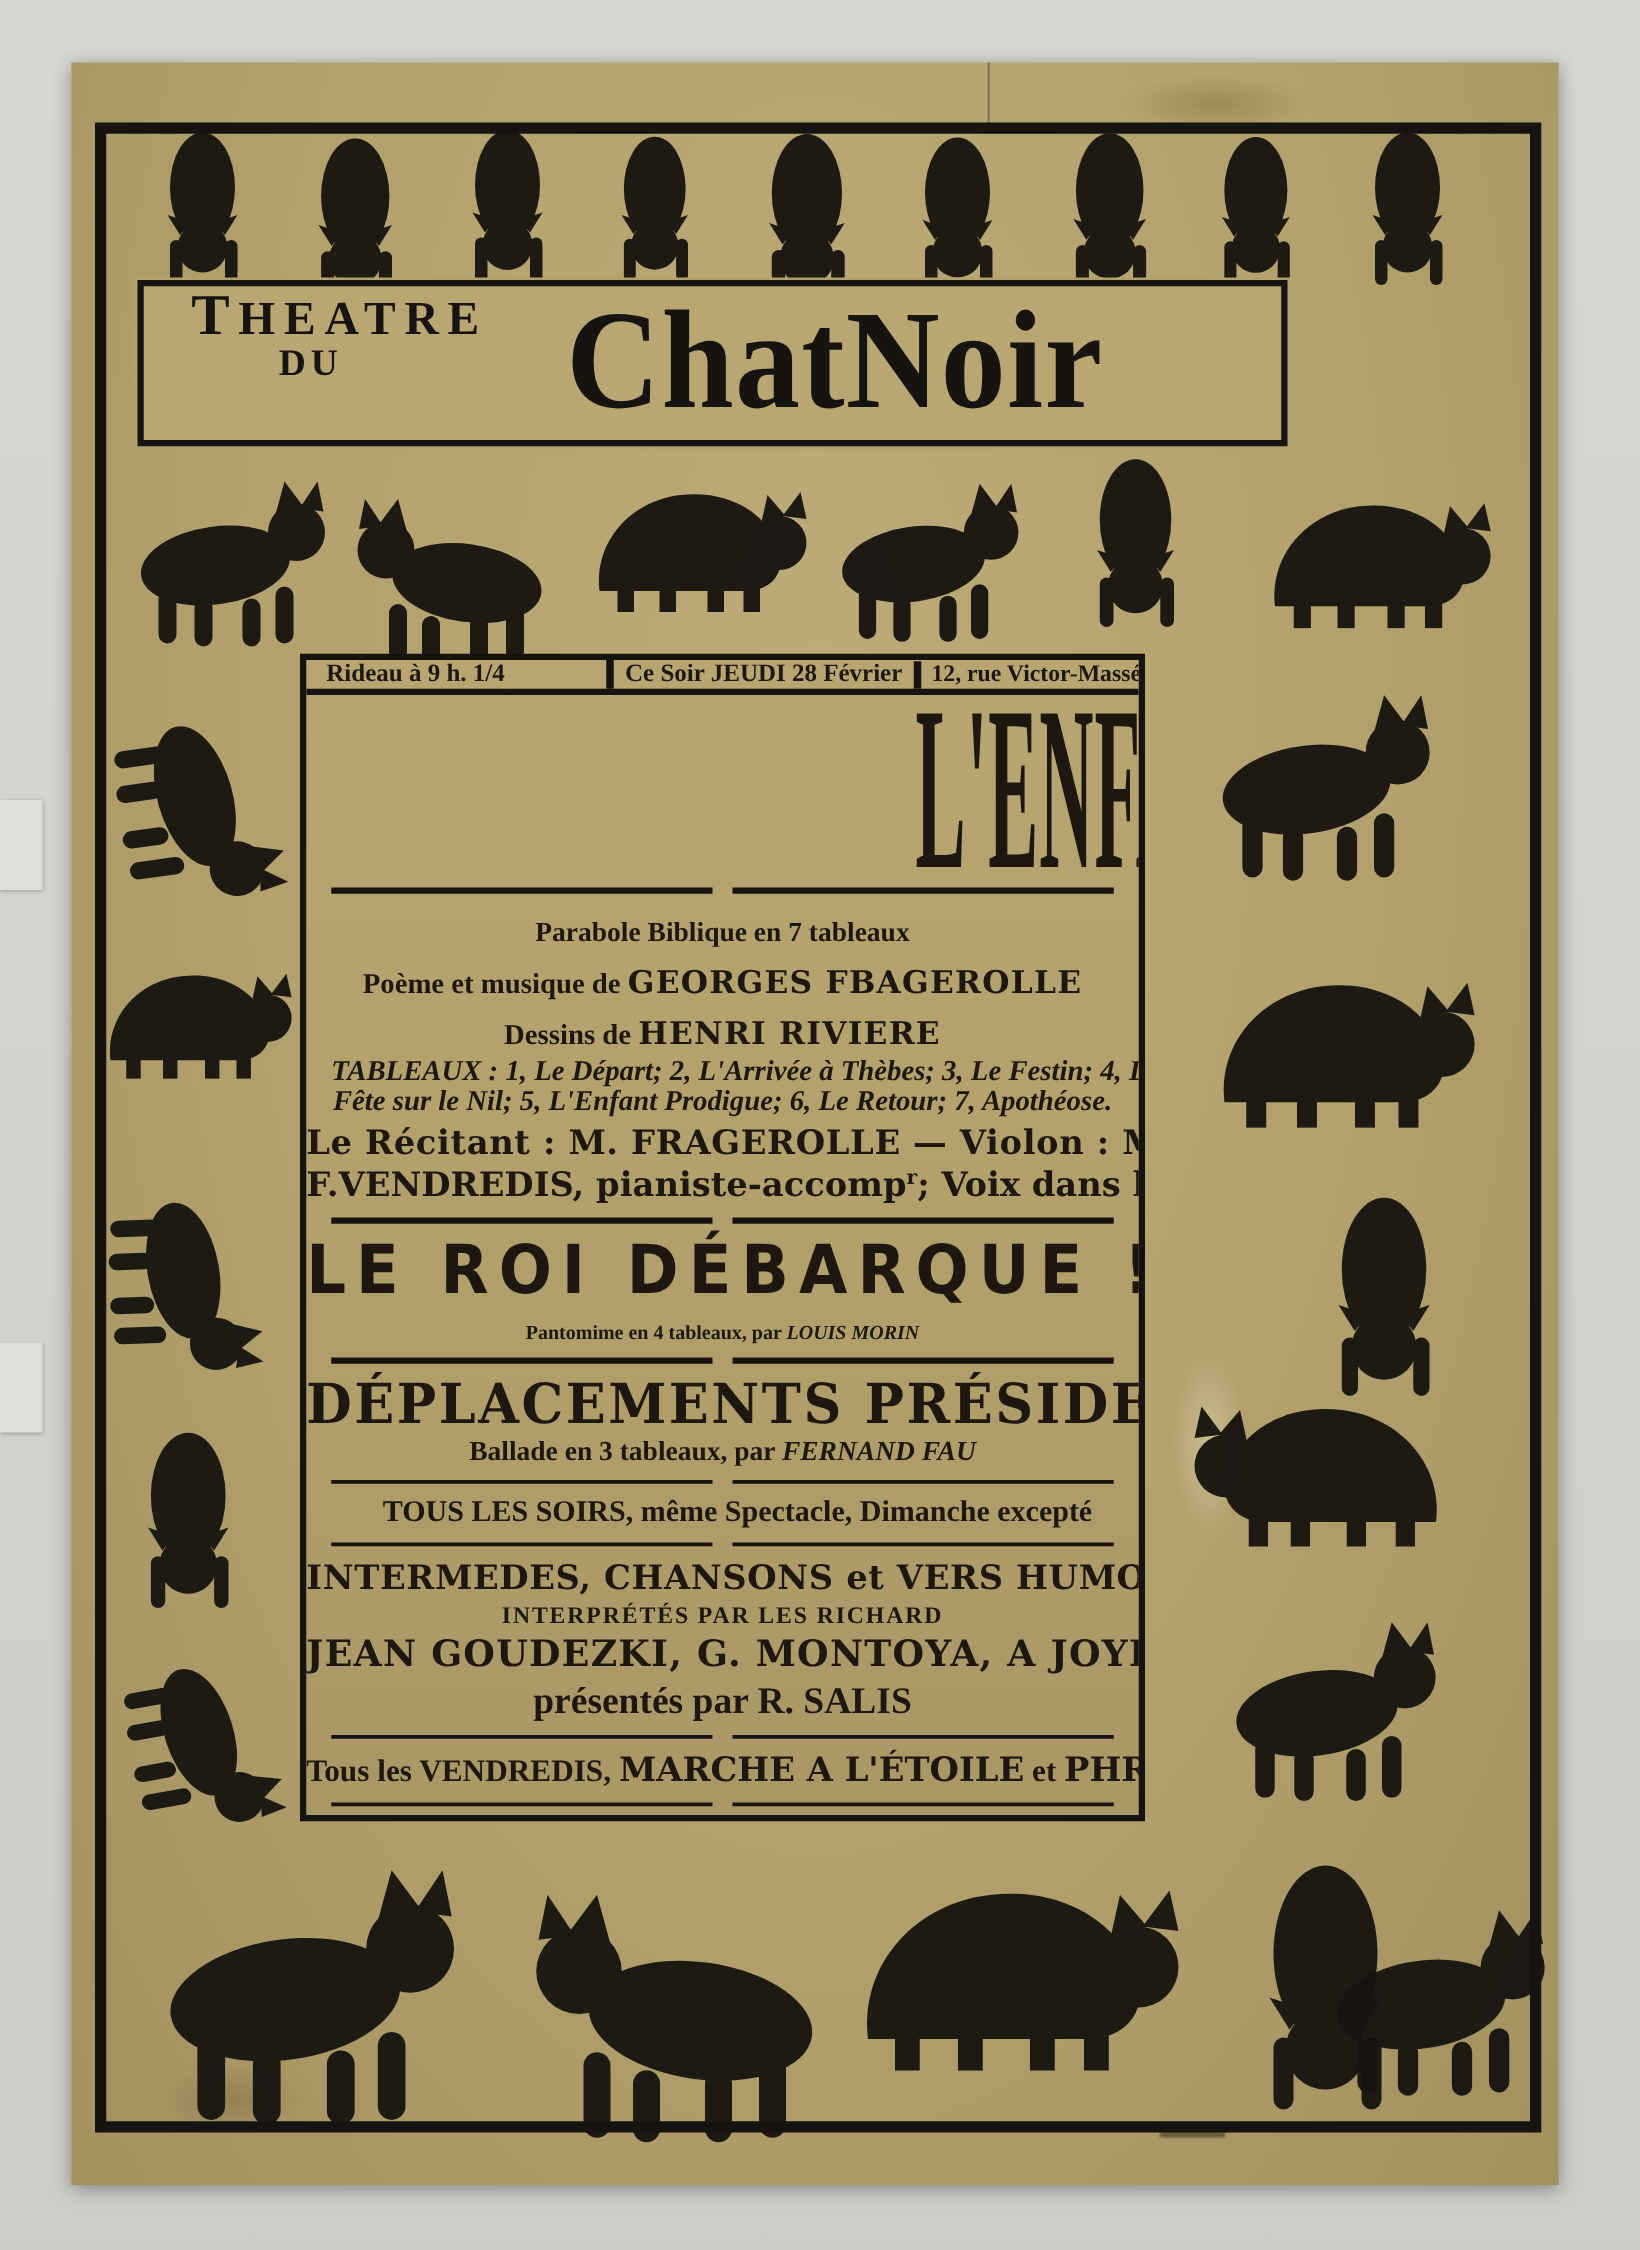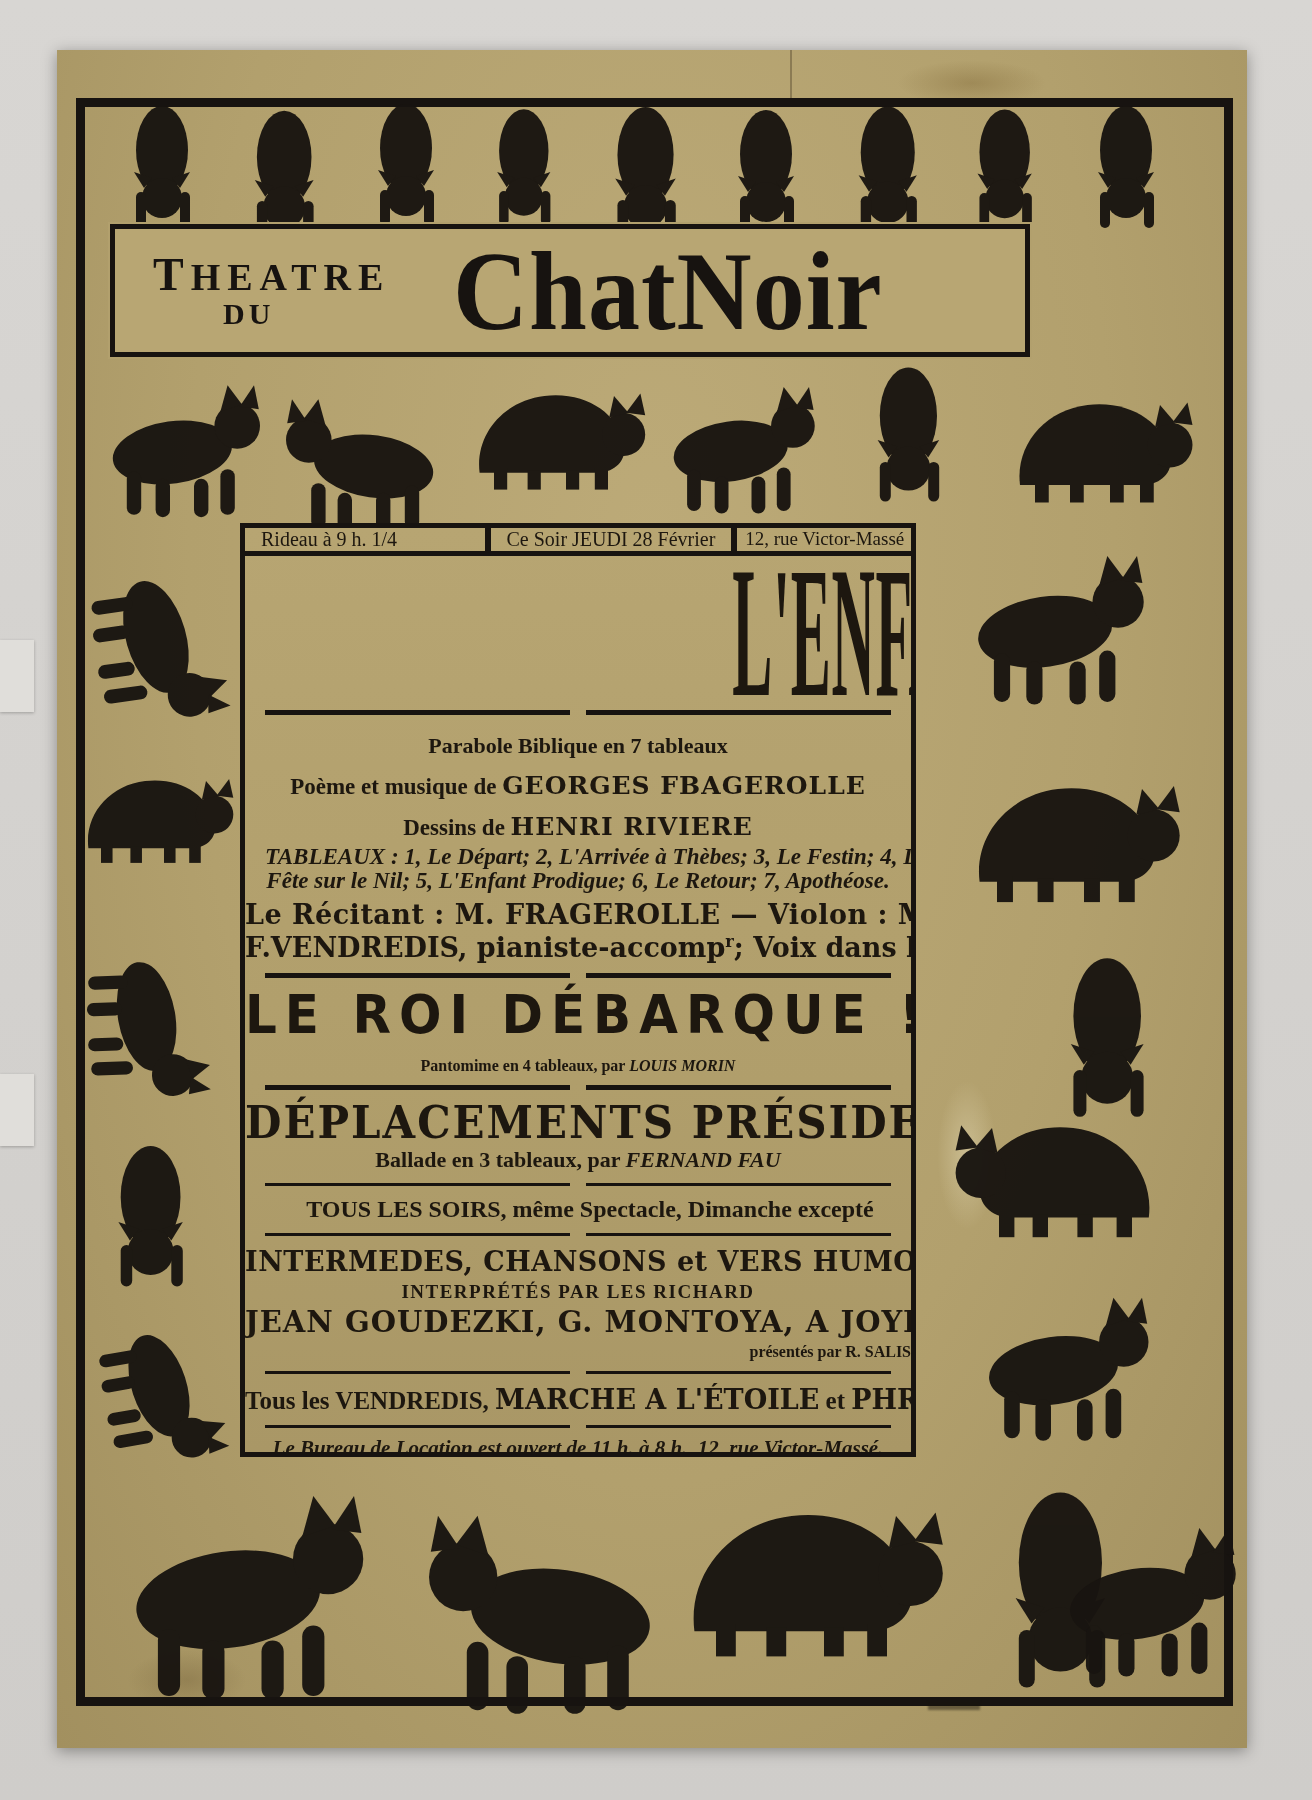--- a/index.html
+++ b/index.html
@@ -14,34 +14,34 @@
           box-shadow:0 3px 14px rgba(0,0,0,.35);}
   .stain{position:absolute;border-radius:50%;pointer-events:none;}
   .crease{position:absolute;width:2px;background:rgba(60,50,30,.35);}
   .frame{position:absolute;left:76px;top:98px;width:1157px;height:1608px;
          border:9px solid #171310;box-sizing:border-box;}
   .cats{position:absolute;left:0;top:0;width:1312px;height:1800px;pointer-events:none;}
   .cats use{fill:#181410;stroke:#181410;opacity:.96;}
 
   .header-box{position:absolute;left:110px;top:224px;width:920px;height:133px;
       background:#b8a673;border:5px solid #171310;box-sizing:border-box;
-      display:flex;align-items:center;box-shadow:0 0 0 2px #b2a06d;}
+      display:flex;align-items:flex-start;box-shadow:0 0 0 2px #b2a06d;}
   .theatre{width:300px;padding-left:38px;color:#171310;line-height:1.02;}
   .theatre .l1{font-size:38px;letter-spacing:7px;font-weight:bold;}
   .theatre .l1::first-letter{font-size:46px;}
   .theatre .l2{font-size:30px;letter-spacing:4px;font-weight:bold;padding-left:70px;}
   .brand{flex:1;font-size:104px;font-weight:bold;color:#171310;letter-spacing:1px;
          transform:scaleY(1.08);white-space:nowrap;}
 
   .bill{position:absolute;left:240px;top:523px;width:676px;height:934px;
         background:linear-gradient(180deg,#b7a572 0%,#b09e6b 60%,#a99766 100%);
         border:5px solid #171310;box-sizing:border-box;color:#1d170f;
         display:flex;flex-direction:column;align-items:center;overflow:hidden;}
-  .infobar{width:100%;display:flex;height:58px;
-           border-bottom:5px solid #171310;box-sizing:border-box;font-weight:normal;}
+  .infobar{width:100%;display:flex;align-items:center;height:58px;
+           border-bottom:5px solid #171310;box-sizing:border-box;font-weight:bold;}
   .infobar .cell{font-size:20px;white-space:nowrap;padding:0 8px;}
   .infobar .c1{width:36%;padding-left:16px;box-sizing:border-box;}
   .infobar .c2{width:37%;text-align:center;border-left:6px solid #171310;box-sizing:border-box;}
   .infobar .c3{width:27%;text-align:center;border-left:6px solid #171310;box-sizing:border-box;font-size:19px;}
 
   .main-title{margin-top:0px;height:172px;display:flex;align-items:center;justify-content:flex-start;width:100%;}
   .main-title span{font-size:150px;font-weight:bold;white-space:nowrap;
       transform:scale(0.40,1.25);letter-spacing:2px;line-height:1;}
 
   .rule{width:94%;display:flex;gap:16px;margin:4px 0;}
@@ -62,21 +62,21 @@
   .roi{font-family:"DejaVu Sans", sans-serif;font-weight:bold;font-size:50px;
        letter-spacing:8px;transform:scaleY(1.08);margin-top:4px;}
   .pantomime{font-size:16px;margin-top:13px;margin-bottom:6px;}
   .deplacements{font-family:"DejaVu Serif", serif;font-weight:bold;font-size:42px;
        letter-spacing:2px;transform:scaleY(1.05);margin-top:4px;}
   .ballade{font-size:22px;margin-top:0;margin-bottom:6px;}
   .soirs{font-size:24px;margin:6px 0;padding-left:24px;}
   .intermedes{font-family:"DejaVu Serif", serif;font-weight:bold;font-size:27px;margin-top:6px;letter-spacing:.5px;}
   .interpretes{font-size:19px;font-weight:bold;letter-spacing:1.5px;margin-top:4px;}
   .authors{font-family:"DejaVu Serif", serif;font-weight:bold;font-size:29px;letter-spacing:1px;margin-top:2px;}
-  .presente{font-size:16px;font-weight:bold;margin:4px 0 6px 0;text-align:right;}
+  .presente{font-size:30px;font-weight:bold;margin:4px 0 6px 0;}
   .vendredis{font-size:25px;margin:6px 0;}
   .vendredis .big{font-family:"DejaVu Serif", serif;font-weight:bold;font-size:27px;}
   .bureau{font-size:21px;margin-top:4px;}
   sup{font-size:60%;}
   .signature{position:absolute;left:928px;top:1702px;width:52px;height:8px;
              background:rgba(25,20,12,.45);filter:blur(1px);}
 </style>
 </head>
 <body>
 

